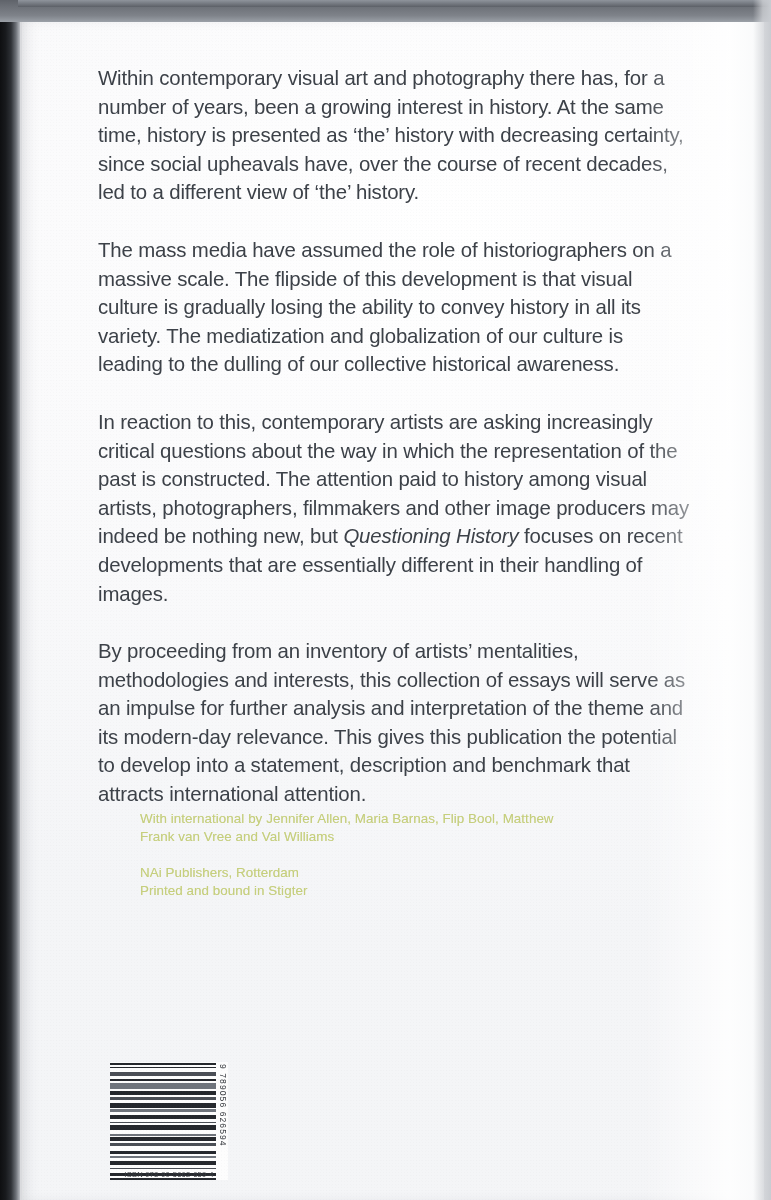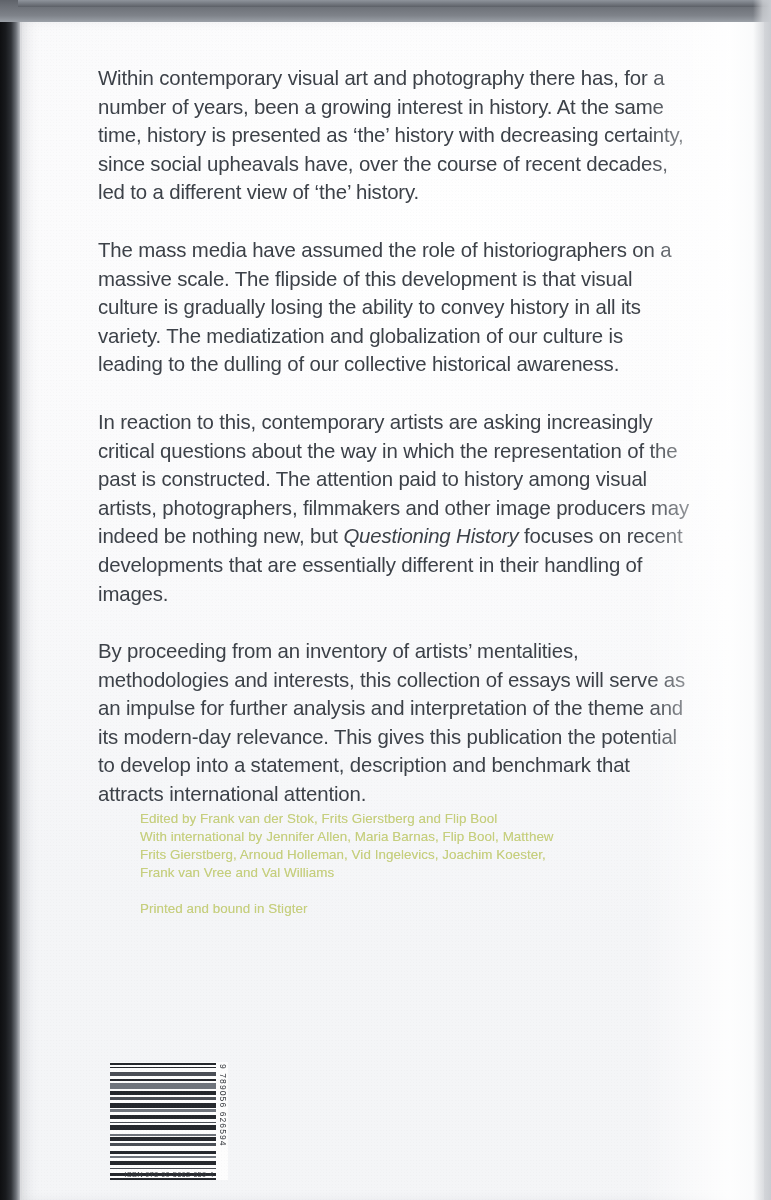--- a/index.html
+++ b/index.html
@@ -210,25 +210,24 @@
       <p class="para">Within contemporary visual art and photography there has, for a number of years, been a growing interest in history. At the same time, history is presented as ‘the’ history with decreasing certainty, since social upheavals have, over the course of recent decades, led to a different view of ‘the’ history.</p>
 
       <p class="para">The mass media have assumed the role of historiographers on a massive scale. The flipside of this development is that visual culture is gradually losing the ability to convey history in all its variety. The mediatization and globalization of our culture is leading to the dulling of our collective historical awareness.</p>
 
       <p class="para"><span>In reaction to this, contemporary artists are asking increasingly critical questions about the way in which the representation of the past is constructed. The attention paid to history among visual artists, photographers, filmmakers and other image producers may indeed be nothing new, but </span><em class="ital">Questioning History</em><span> focuses on recent developments that are essentially different in their handling of images.</span></p>
 
       <p class="para">By proceeding from an inventory of artists’ mentalities, methodologies and interests, this collection of essays will serve as an impulse for further analysis and interpretation of the theme and its modern-day relevance. This gives this publication the potential to develop into a statement, description and benchmark that attracts international attention.</p>
     </div>
 
     <div class="credits">
-      <div class="line">Edited by Frank van der Stok, Frits Gierstberg and Flip Bool</div>
       <div class="line">With international by Jennifer Allen, Maria Barnas, Flip Bool, Matthew</div>
-      <div class="line">Frits Gierstberg, Arnoud Holleman, Vid Ingelevics, Joachim Koester,</div>
       <div class="line">Frank van Vree and Val Williams</div>
       <div class="gap"></div>
+      <div class="line">NAi Publishers, Rotterdam</div>
       <div class="line">Printed and bound in Stigter</div>
     </div>
 
     <div class="barcode-wrap">
       <div class="barcode-rot">
         <div class="bc-digits-left">9 789056 626594</div>
         <div class="bc-bars" id="bc-bars">
             <div class="bar " style="width: 2.7px;"></div>
             <div class="bar sp" style="width: 1.35px;"></div>
             <div class="bar " style="width: 1.35px;"></div>

